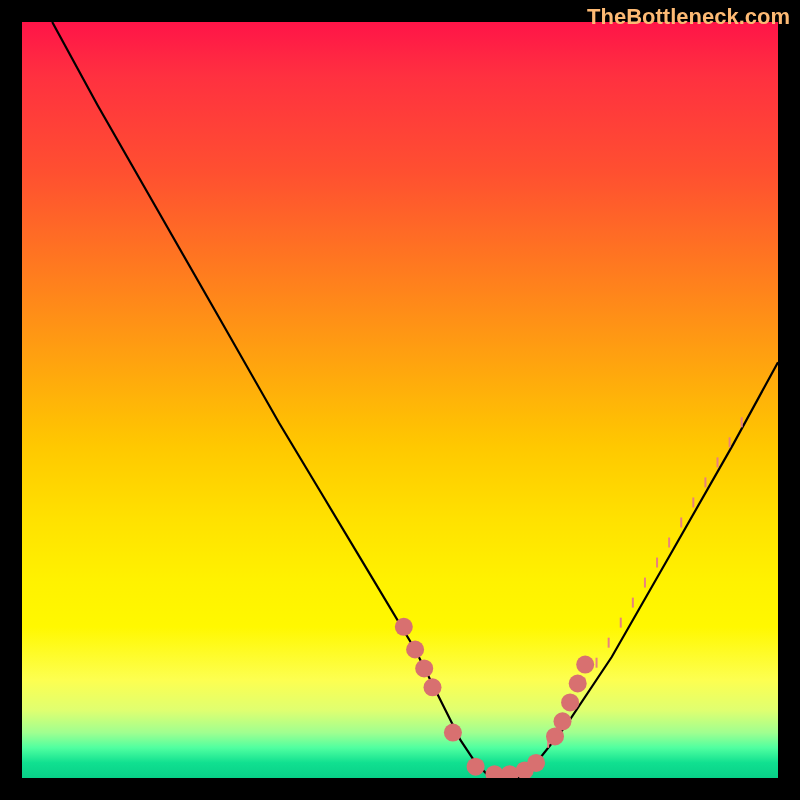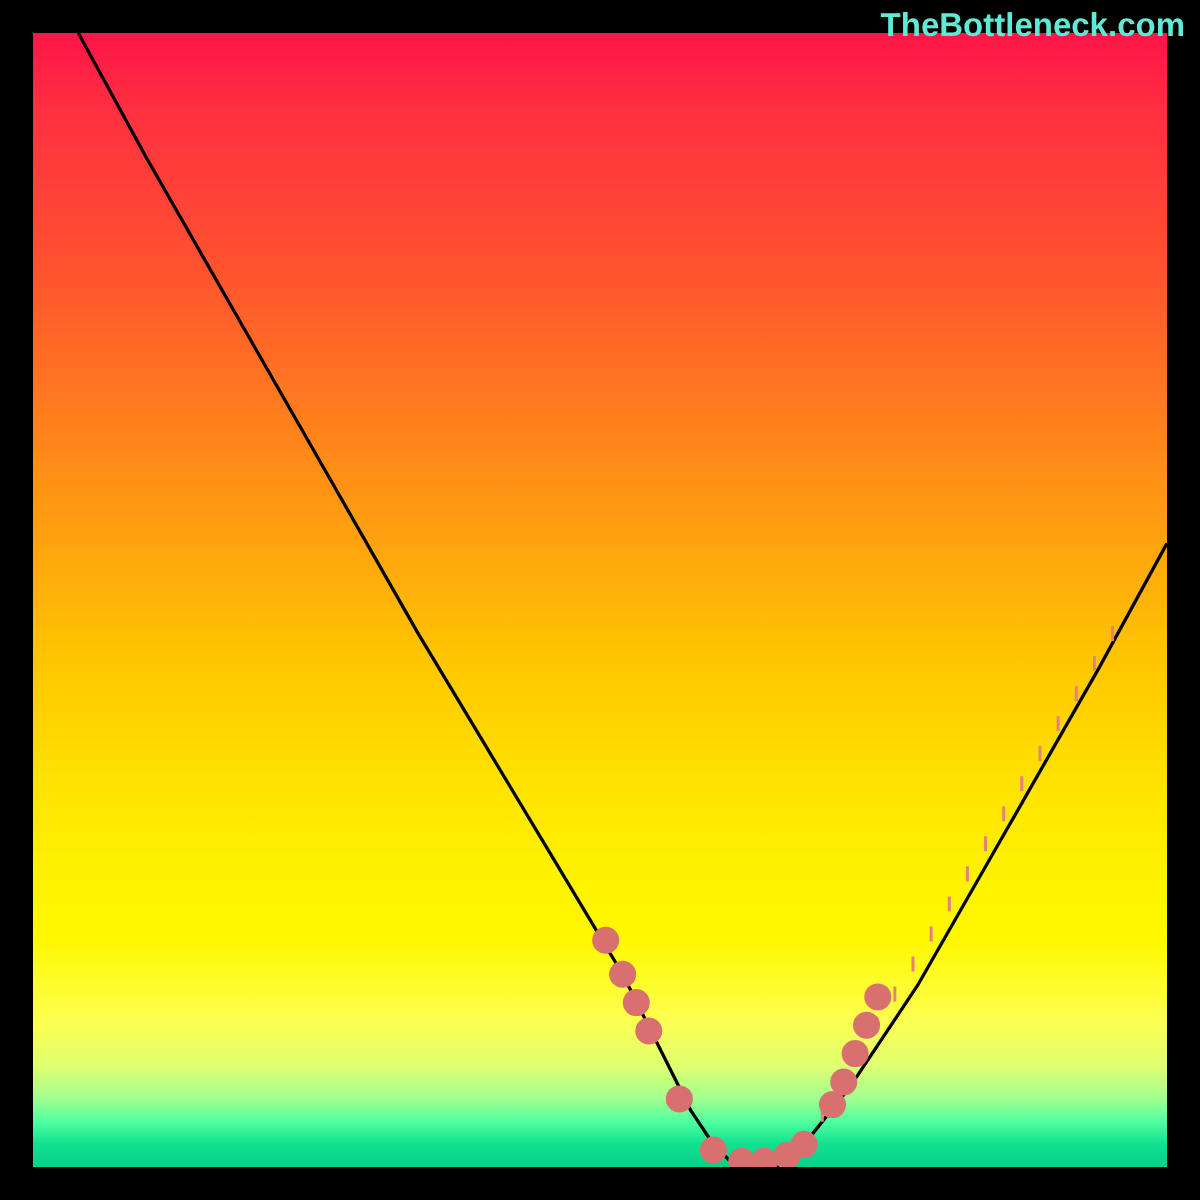--- a/index.html
+++ b/index.html
@@ -8,21 +8,21 @@
     width: 800px;
     height: 800px;
     background: #000;
     position: relative;
     overflow: hidden;
   }
   .watermark {
     position: absolute;
     top: 4px;
     right: 10px;
-    color: #5eead4;
+    color: #fdba74;
     font-family: Arial, Helvetica, sans-serif;
     font-size: 22px;
     font-weight: bold;
     z-index: 20;
     margin-left: 44px;
   }
   .plot {
     position: absolute;
     left: 22px;
     top: 22px;

